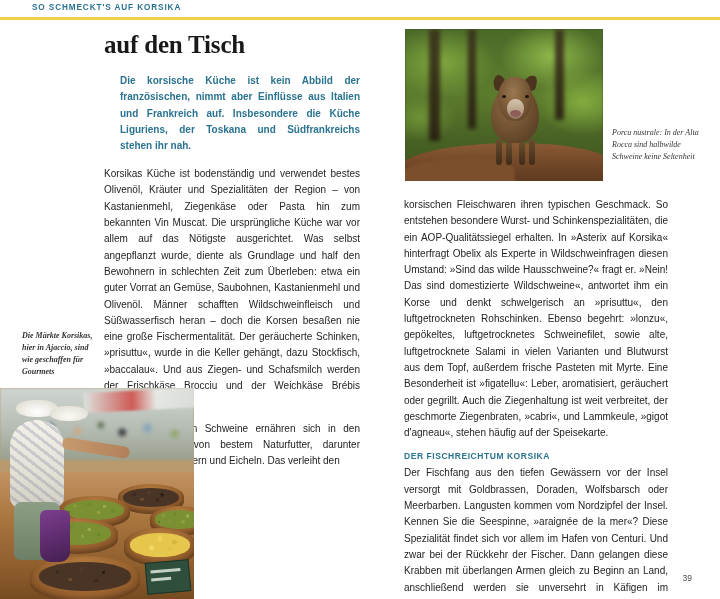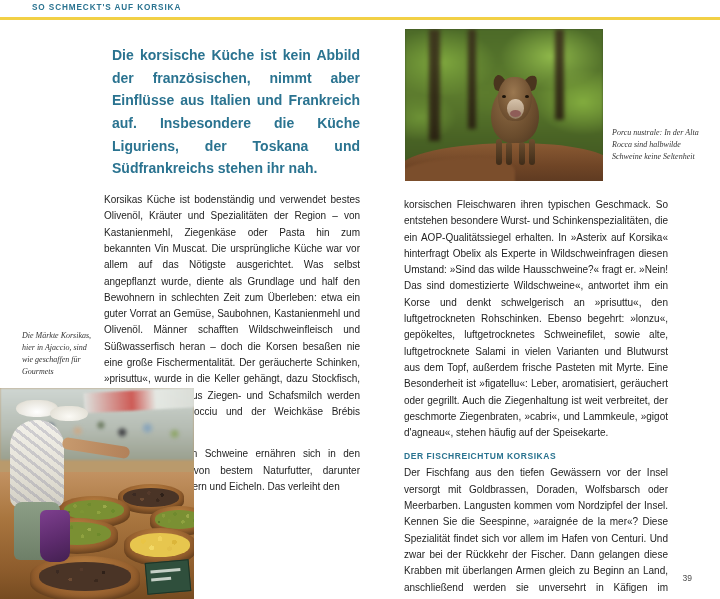--- a/index.html
+++ b/index.html
@@ -65,26 +65,26 @@
     font-weight: bold;
     font-size: 25px;
     line-height: 1.17;
     color: #191919;
     letter-spacing: -0.2px;
     margin: 0 0 14px 0;
   }
   .headline .l2 { display: block; }
 
   .lead {
-    font-size: 14px;
+    font-size: 10px;
     line-height: 1.62;
     color: #2a7390;
     font-weight: bold;
     text-align: justify;
-    margin: 0 0 12px 8px;
+    margin: 0 0 12px 16px;
   }
 
   .body-par {
     font-size: 10px;
     line-height: 1.63;
     color: #232323;
     text-align: justify;
     margin: 4px 0 10px 0;
     hyphens: auto;
   }
@@ -101,20 +101,21 @@
   .side-caption {
     position: absolute;
     left: 22px;
     top: 330px;
     width: 74px;
     font-family: "Liberation Serif", serif;
     font-style: italic;
     font-size: 8px;
     line-height: 1.52;
     color: #333333;
+    font-weight: bold;
   }
 
   
   .col-right {
     position: absolute;
     left: 404px;
     top: 193px;
     width: 264px;
   }
 
@@ -422,36 +423,37 @@
 <div class="page">
 
   <div class="running-head">
     <div class="running-head-label">SO SCHMECKT'S AUF KORSIKA</div>
     <div class="head-rule"></div>
   </div>
 
   <div class="col-left">
 
     <h1 class="headline">
+      <span class="l2">auf den Tisch</span>
     </h1>
 
     <p class="lead">Die korsische Küche ist kein Abbild der französischen, nimmt aber Einflüsse aus Italien und Frankreich auf. Insbesondere die Küche Liguriens, der Toskana und Südfrankreichs stehen ihr nah.</p>
 
     <p class="body-par">Korsikas Küche ist bodenständig und verwendet bestes Olivenöl, Kräuter und Spezialitäten der Region – von Kastanienmehl, Ziegenkäse oder Pasta hin zum bekannten Vin Muscat. Die ursprüngliche Küche war vor allem auf das Nötigste ausgerichtet. Was selbst angepflanzt wurde, diente als Grundlage und half den Bewohnern in schlechten Zeit zum Überleben: etwa ein guter Vorrat an Gemüse, Saubohnen, Kastanienmehl und Olivenöl. Männer schafften Wildschweinfleisch und Süßwasserfisch heran – doch die Korsen besaßen nie eine große Fischermentalität. Der geräucherte Schinken, »prisuttu«, wurde in die Keller gehängt, dazu Stockfisch, »baccalau«. Und aus Ziegen- und Schafsmilch werden der Frischkäse Brocciu und der Weichkäse Brébis gemacht.</p>
 
 
     <p class="body-par">Die frei gehaltenen Schweine ernähren sich in den dichten Wäldern von bestem Naturfutter, darunter Kastanien, Bucheckern und Eicheln. Das verleiht den</p>
   </div>
 
   <div class="side-caption">Die Märkte Korsikas, hier in Ajaccio, sind wie geschaffen für Gourmets</div>
 
   <div class="col-right">
     <p class="body-par">korsischen Fleischwaren ihren typischen Geschmack. So entstehen besondere Wurst- und Schinkenspezialitäten, die ein AOP-Qualitätssiegel erhalten. In »Asterix auf Korsika« hinterfragt Obelix als Experte in Wildschweinfragen diesen Umstand: »Sind das wilde Hausschweine?« fragt er. »Nein! Das sind domestizierte Wildschweine«, antwortet ihm ein Korse und denkt schwelgerisch an »prisuttu«, den luftgetrockneten Rohschinken. Ebenso begehrt: »lonzu«, gepökeltes, luftgetrocknetes Schweinefilet, sowie alte, luftgetrocknete Salami in vielen Varianten und Blutwurst aus dem Topf, außerdem frische Pasteten mit Myrte. Eine Besonderheit ist »figatellu«: Leber, aromatisiert, geräuchert oder gegrillt. Auch die Ziegenhaltung ist weit verbreitet, der geschmorte Ziegenbraten, »cabri«, und Lammkeule, »gigot d'agneau«, stehen häufig auf der Speisekarte.</p>
 
-    <h2 class="subhead">DER FISCHREICHTUM KORSIKAS</h2>
+    <h2 class="subhead">DER FISCHREICHTUM KORSIKA</h2>
 
     <p class="body-par">Der Fischfang aus den tiefen Gewässern vor der Insel versorgt mit Goldbrassen, Doraden, Wolfsbarsch oder Meerbarben. Langusten kommen vom Nordzipfel der Insel. Kennen Sie die Seespinne, »araignée de la mer«? Diese Spezialität findet sich vor allem im Hafen von Centuri. Und zwar bei der Rückkehr der Fischer. Dann gelangen diese Krabben mit überlangen Armen gleich zu Beginn an Land, anschließend werden sie unversehrt in Käfigen im Hafenbecken aufbewahrt. Die Beine und Scherenfüße gleichen Spinnenbeinen, sie verfügen über hakenartige Borsten, an denen sich Algen und Pflanzen verklemmen und dadurch Tarnung geben. Die Männchen sind mit großen Scheren ausgestattet.</p>
   </div>
 
   <div class="photo-boar">
     <div class="boar-sky"></div>
     <div class="boar-trunk t1"></div>
     <div class="boar-trunk t2"></div>
     <div class="boar-trunk t3"></div>
     <div class="boar-ground"></div>

